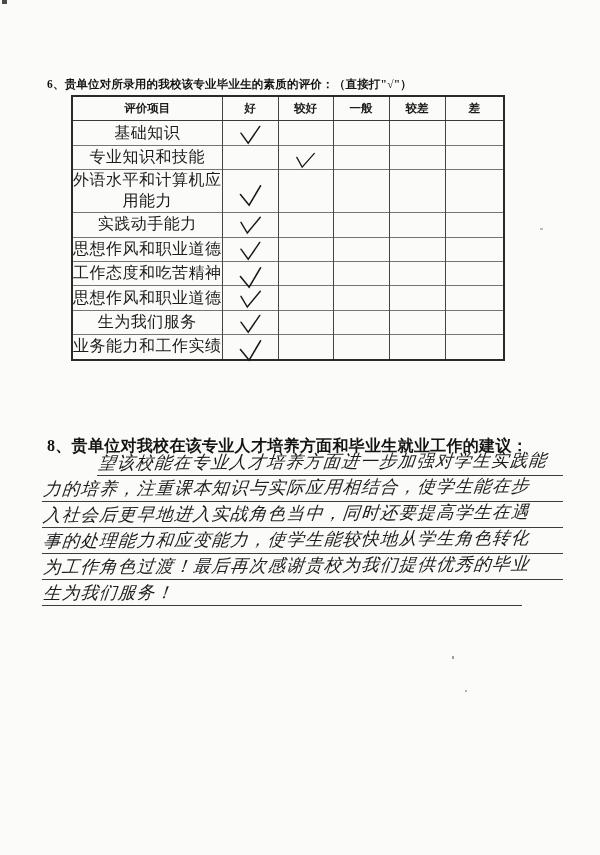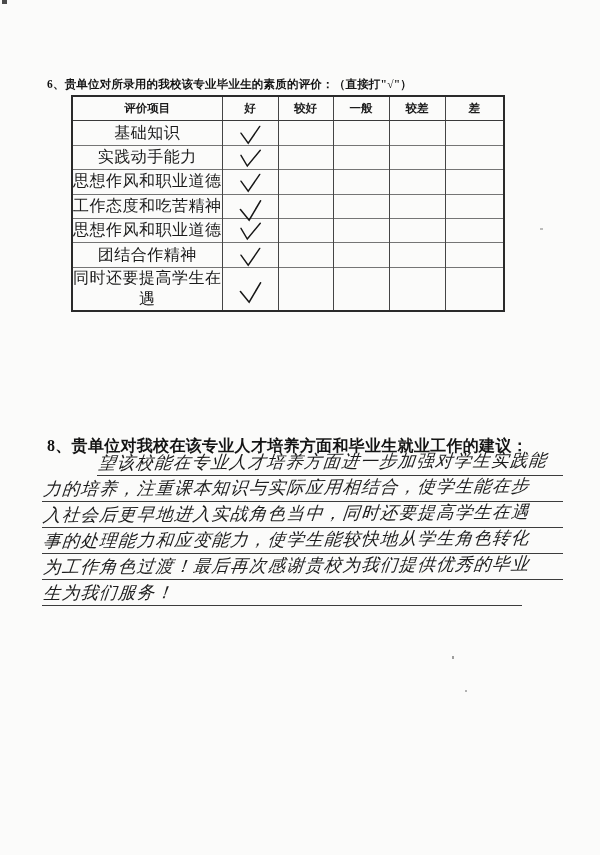--- a/index.html
+++ b/index.html
@@ -100,20 +100,40 @@
         <td class="lbl">基础知识</td>
         <td><svg class="check v0" viewBox="0 0 26 22">
             <path d="M3 8 L10 19 L23 2"></path>
           </svg></td>
         <td></td>
         <td></td>
         <td></td>
         <td></td>
       </tr>
       <tr>
+        <td class="lbl">专业知识和技能</td>
+        <td></td>
+        <td><svg class="check v1" viewBox="0 0 26 22">
+            <path d="M3 8 L10 19 L23 2"></path>
+          </svg></td>
+        <td></td>
+        <td></td>
+        <td></td>
+      </tr>
+      <tr>
+        <td class="lbl">外语水平和计算机应用能力</td>
+        <td><svg class="check v2" viewBox="0 0 26 22">
+            <path d="M3 8 L10 19 L23 2"></path>
+          </svg></td>
+        <td></td>
+        <td></td>
+        <td></td>
+        <td></td>
+      </tr>
+      <tr>
         <td class="lbl">实践动手能力</td>
         <td><svg class="check v3" viewBox="0 0 26 22">
             <path d="M3 8 L10 19 L23 2"></path>
           </svg></td>
         <td></td>
         <td></td>
         <td></td>
         <td></td>
       </tr>
       <tr>
@@ -140,31 +160,31 @@
         <td class="lbl">思想作风和职业道德</td>
         <td><svg class="check v3" viewBox="0 0 26 22">
             <path d="M3 8 L10 19 L23 2"></path>
           </svg></td>
         <td></td>
         <td></td>
         <td></td>
         <td></td>
       </tr>
       <tr>
-        <td class="lbl">团结合作精神</td>
+        <td class="lbl">生为我们服务</td>
         <td><svg class="check v0" viewBox="0 0 26 22">
             <path d="M3 8 L10 19 L23 2"></path>
           </svg></td>
         <td></td>
         <td></td>
         <td></td>
         <td></td>
       </tr>
       <tr>
-        <td class="lbl">同时还要提高学生在遇</td>
+        <td class="lbl">业务能力和工作实绩</td>
         <td><svg class="check v2" viewBox="0 0 26 22">
             <path d="M3 8 L10 19 L23 2"></path>
           </svg></td>
         <td></td>
         <td></td>
         <td></td>
         <td></td>
       </tr>
     </tbody>
 </table>

